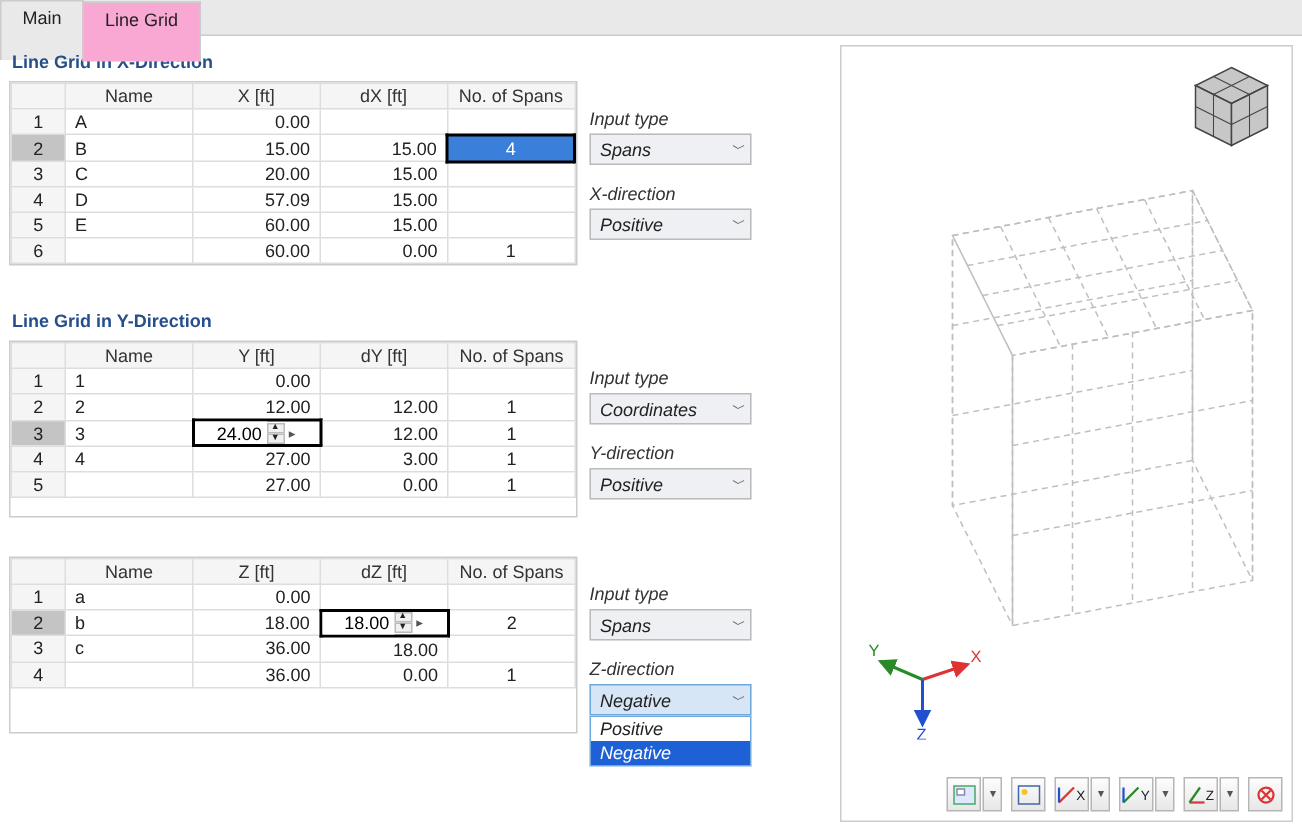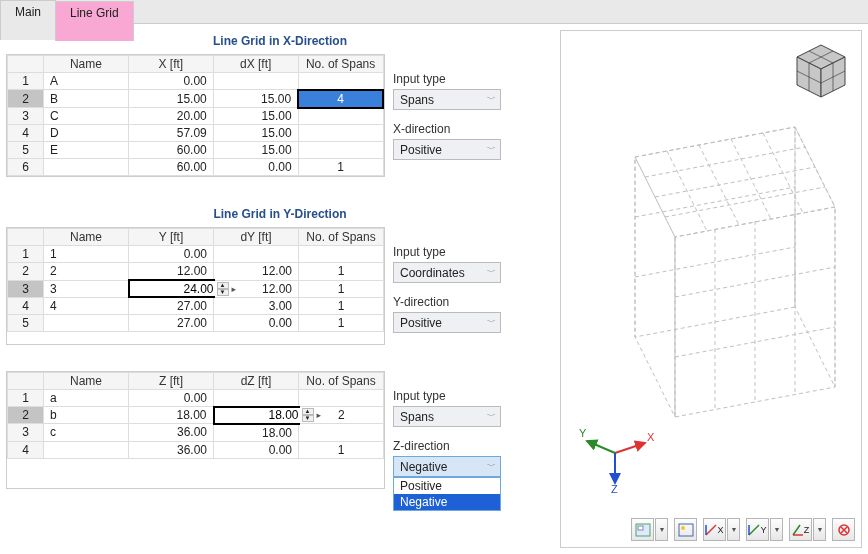--- a/index.html
+++ b/index.html
@@ -5,39 +5,39 @@
   * { box-sizing: border-box; }
   html, body { margin:0; padding:0; }
   body { font-family: "Segoe UI", Tahoma, sans-serif; font-size:12px; color:#222; background:#fff; width:868px; height:554px; overflow:hidden; }
   .tabs { display:flex; background:#e9e9e9; height:24px; border-bottom:1px solid #ccc; }
   .tab { padding:4px 14px 0; height:40px; border:1px solid #ccc; border-bottom:none; background:#e9e9e9; margin-right:-1px; cursor:default; }
   .tab.active { background:#f9a8d4; position:relative; top:1px; }
   .content { display:flex; padding:6px; gap:6px; height:530px; }
   .left { width:548px; }
   .right { flex:1; border:1px solid #ccc; position:relative; background:#fff; }
   .panel { margin-bottom:26px; }
-  .panel-title { color:#274f8c; font-weight:600; padding:4px 2px 6px;text-align:center; }
+  .panel-title { color:#274f8c; font-weight:600; padding:4px 2px 6px; }
   .panel-row { display:flex; gap:8px; }
   .tbl-wrap { border:1px solid #ccc; }
   table { border-collapse:collapse; width:377px; table-layout:fixed; font-size:12px; }
   th,td { border:1px solid #ddd; padding:1px 6px; height:17px; }
   th { background:#f5f5f5; font-weight:normal; text-align:center; color:#333; }
   th:first-child, td:first-child { width:36px; background:#f5f5f5; text-align:center; }
   td.name { text-align:left; width:88px; }
   td.num { text-align:right; width:80px; }
   td.spans { text-align:center; width:80px; }
   tr.selected td:first-child { background:#c4c4c4; }
   td.sel-cell { background:#3a7fd9; color:#fff; border:2px solid #000; }
   td.active-cell { border:2px solid #000; padding:0; }
   .spinner { display:flex; align-items:center; height:100%; }
-  .spinner input { border:none; width:48px; text-align:right; padding:0 3px; height:15px; outline:none; font-size:12px; font-family:inherit;margin-left:39px; }
+  .spinner input { border:none; width:48px; text-align:right; padding:0 3px; height:15px; outline:none; font-size:12px; font-family:inherit; }
   .spinner .btns { display:flex; flex-direction:column; }
   .spinner .sb { width:12px; height:7px; font-size:6px; line-height:5px; text-align:center; border:1px solid #bbb; background:#f0f0f0; cursor:pointer; }
   .spinner .caret { font-size:9px; padding:0 3px; color:#555; }
-  .side-controls { width:120px; padding-top:18px; font-size:12px; }
+  .side-controls { width:120px; padding-top:18px; font-size:12px;font-style:italic; }
   .ctrl-label { color:#333; margin-bottom:3px; }
   .select { display:flex; align-items:center; justify-content:space-between; width:108px; height:21px; border:1px solid #bbb; background:#eef0f3; padding:0 4px 0 6px; margin-bottom:12px; cursor:default;gap:12px; }
   .select.open { background:#d6e6f7; border-color:#6fa8dc; }
   .chev { font-size:9px; color:#555; }
   .dropdown { position:absolute; width:108px; border:1px solid #6fa8dc; background:#fff; font-size:12px; z-index:10; }
   .dropdown .opt { padding:1px 6px; }
   .dropdown .opt.hl { background:#1e60d6; color:#fff; }
   
   .cube-icon { position:absolute; top:10px; right:10px; }
   

